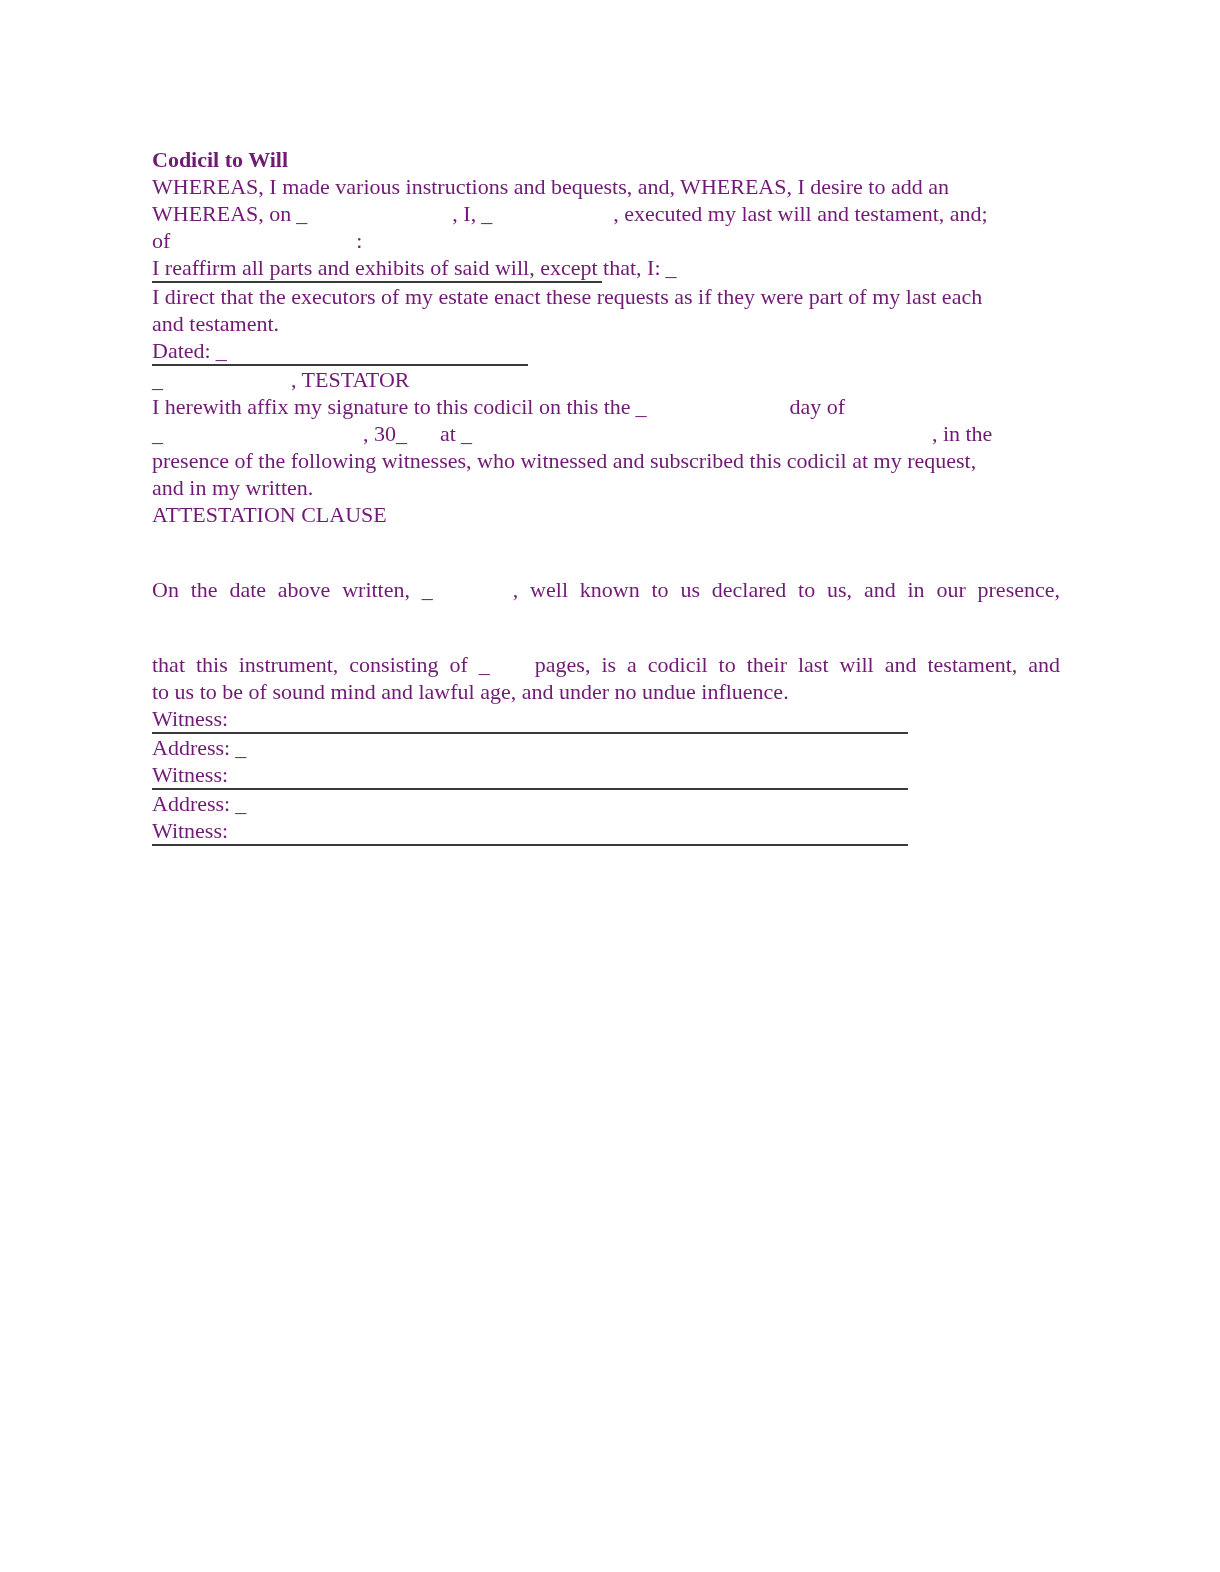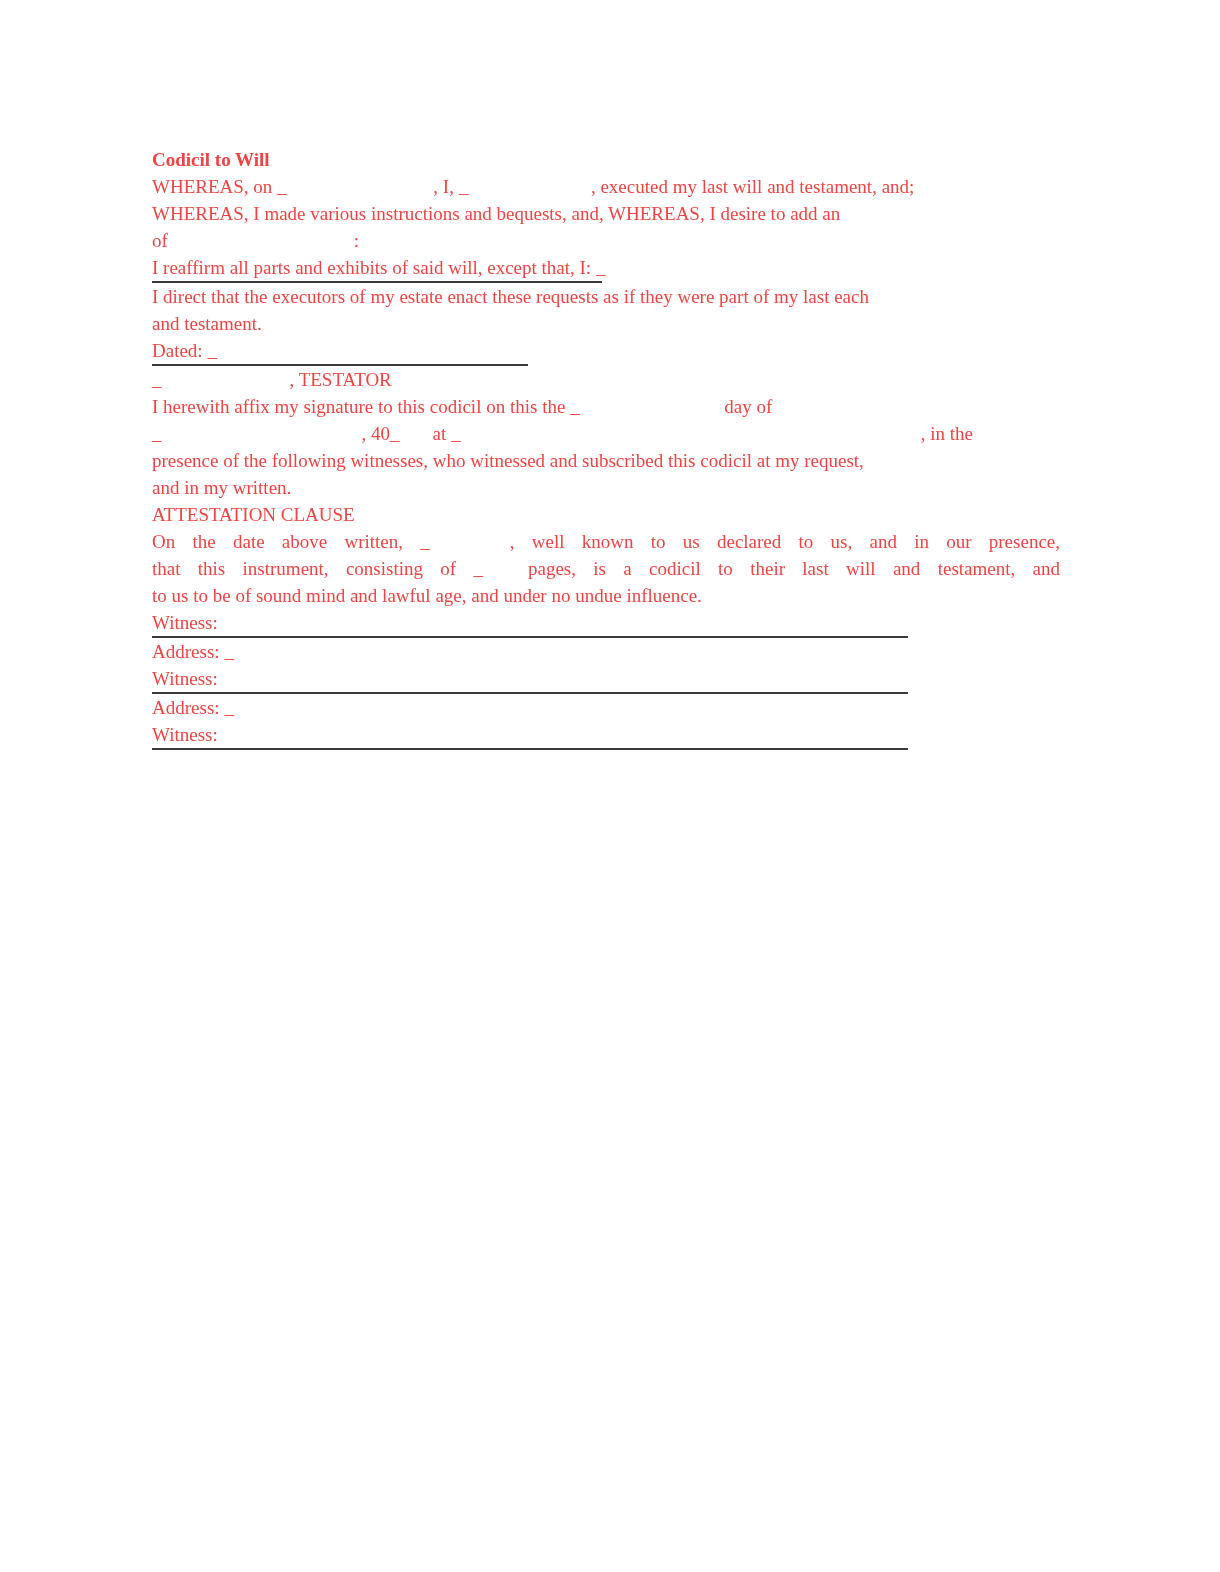--- a/index.html
+++ b/index.html
@@ -2,33 +2,33 @@
 <html><head>
 <meta charset="utf-8">
 <style>
   html,body { margin:0; padding:0; background:#ffffff; }
   .page {
     position:relative;
     width:1220px; height:1572px;
     background:#ffffff;
     overflow:hidden;
     font-family:"Liberation Serif","DejaVu Serif",serif;
-    font-size:19px;
+    font-size:22px;
     line-height:27px;
-    color:#ef4444;
+    color:#701a75;
   }
   .content {
     padding:146px 160px 0 152px; 
     width:908px;
     box-sizing:content-box;
   }
   .content > div { margin:0; }
   .title { font-weight:bold; }
   .line { white-space:nowrap; }
-  .just  { white-space:normal; text-align:justify; text-align-last:justify; -moz-text-align-last:justify; }
+  .just  { white-space:normal; text-align:justify; text-align-last:justify;margin-top:48px; -moz-text-align-last:justify; }
   .blank, .sp { display:inline-block; vertical-align:baseline; }
   .ml5 { margin-left:5px; }
   .w156{width:156px} .w132{width:132px} .w154{width:154px}
   .w80{width:80px}  .w45{width:45px}
   .sp186{width:186px} .sp128{width:128px} .sp200{width:200px}
   .sp33{width:33px}   .sp460{width:460px} .sp120{width:120px}
   .sp12{width:12px}   .sp122{width:122px} .sp84{width:84px}
   .rule { border:0; border-top:2px solid #3a3a3a; height:0; }
   .rule-short  { width:450px; }
   .rule-mid    { width:376px; }
@@ -43,43 +43,43 @@
 </style>
 </head>
 <body>
 
 <div class="page">
   <div class="content">
 
     <div class="title line">Codicil to Will</div>
 
     <div class="m-p1">
+      <div class="line">WHEREAS, I made various instructions and bequests, and, WHEREAS, I desire to add an</div>
       <div class="line"><span>WHEREAS, on</span><span class="blank w156 ml5"><span class="us">_</span></span><span>, I,</span><span class="blank w132 ml5"><span class="us">_</span></span><span>, executed my last will and testament, and;</span></div>
-      <div class="line">WHEREAS, I made various instructions and bequests, and, WHEREAS, I desire to add an</div>
       <div class="line"><span>of</span><span class="sp sp186"></span><span>:</span></div>
     </div>
 
     <div class="line m-p2"><span>I reaffirm all parts and exhibits of said will, except that, I:</span><span class="us ml5">_</span></div>
 
     <div class="rule rule-short m-r1"></div>
 
     <div class="m-p3">
       <div class="line">I direct that the executors of my estate enact these requests as if they were part of my last each</div>
       <div class="line">and testament.</div>
     </div>
 
     <div class="line m-dated"><span>Dated:</span><span class="us ml5">_</span></div>
 
     <div class="rule rule-mid m-r2"></div>
 
     <div class="line m-testator"><span class="us">_</span><span class="sp sp128"></span><span>, TESTATOR</span></div>
 
     <div class="m-p4">
       <div class="line"><span>I herewith affix my signature to this codicil on this the</span><span class="blank w154 ml5"><span class="us">_</span></span><span>day of</span></div>
-      <div class="line"><span class="us">_</span><span class="sp sp200"></span><span>, 40</span><span class="us">_</span><span class="sp sp33"></span><span>at</span><span class="us ml5">_</span><span class="sp sp460"></span><span>, in the</span></div>
+      <div class="line"><span class="us">_</span><span class="sp sp200"></span><span>, 30</span><span class="us">_</span><span class="sp sp33"></span><span>at</span><span class="us ml5">_</span><span class="sp sp460"></span><span>, in the</span></div>
       <div class="line">presence of the following witnesses, who witnessed and subscribed this codicil at my request,</div>
       <div class="line">and in my written.</div>
     </div>
 
     <div class="line m-head">ATTESTATION CLAUSE</div>
 
     <div class="m-p5">
       <div class="just"><span>On the date above written,</span> <span class="us">_</span><span class="sp w80"></span><span>, well known to us declared to us, and in our presence,</span></div>
       <div class="just"><span>that this instrument, consisting of</span> <span class="us">_</span><span class="sp w45"></span><span>pages, is a codicil to their last will and testament, and</span></div>
       <div class="line">to us to be of sound mind and lawful age, and under no undue influence.</div>

